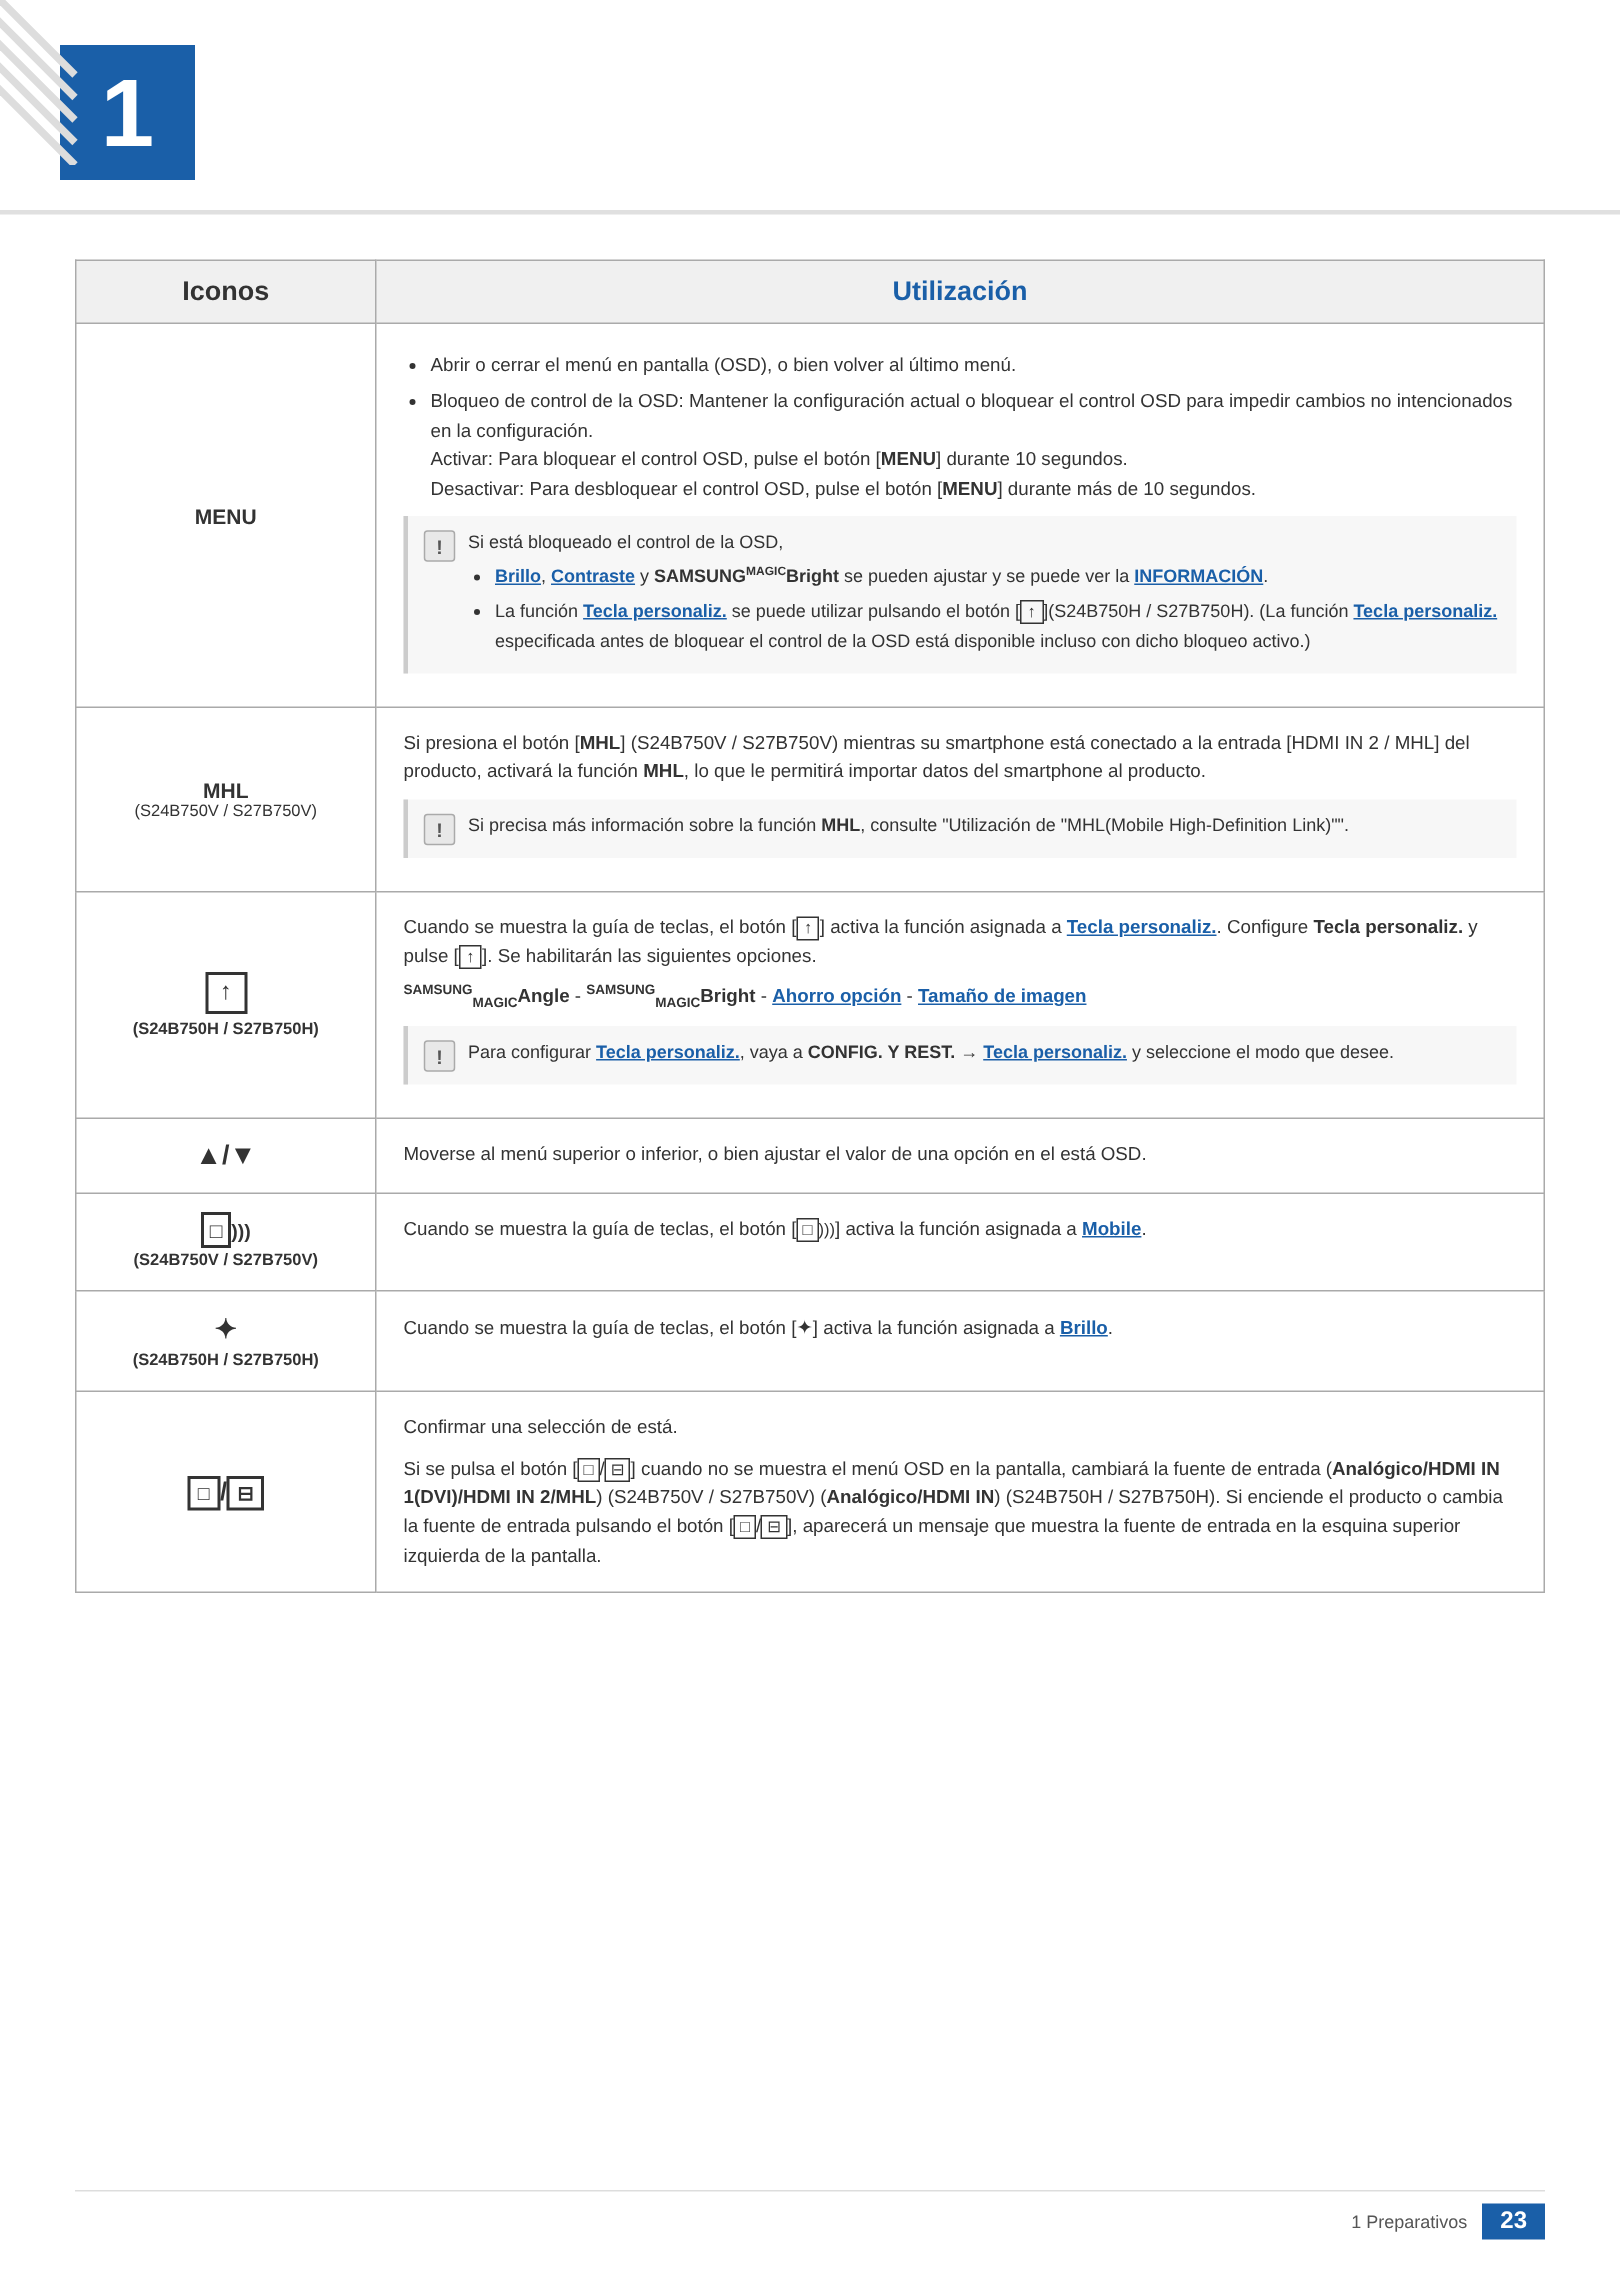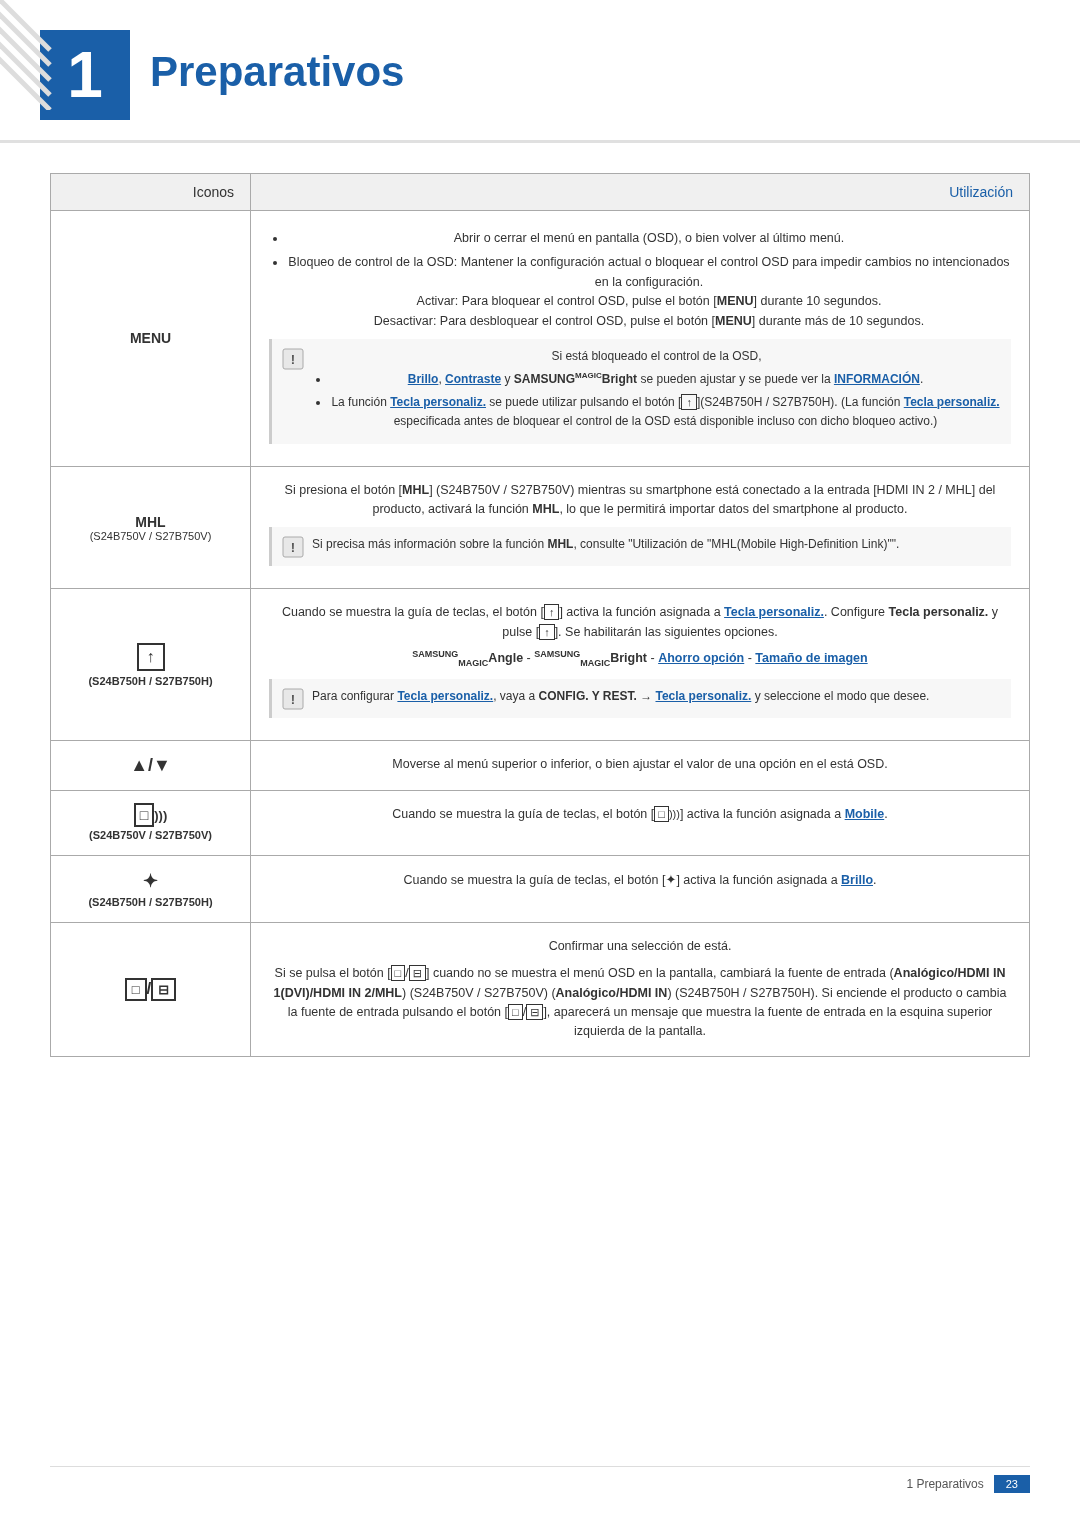--- a/index.html
+++ b/index.html
@@ -49,23 +49,23 @@
     
     table.main-table {
       width: 100%;
       border-collapse: collapse;
       border: 1.5px solid #aaa;
     }
     table.main-table th {
       background: #f0f0f0;
       border: 1.5px solid #aaa;
       padding: 10px 16px;
-      text-align: right;
-      font-weight: normal;
-      font-size: 14px;
+      text-align: center;
+      font-weight: bold;
+      font-size: 18px;
     }
     table.main-table th.col-iconos {
       color: #333;
       width: 200px;
     }
     table.main-table th.col-descripcion {
       color: #1a5fa8;
     }
     table.main-table td {
       border: 1.5px solid #aaa;
@@ -75,21 +75,20 @@
     table.main-table td.icon-cell {
       text-align: center;
       font-weight: bold;
       font-size: 13px;
       vertical-align: middle;
     }
     table.main-table td.desc-cell {
       vertical-align: top;
       font-size: 12.5px;
       line-height: 1.55;
-      text-align: center;
     }
 
     
     .note-box {
       display: flex;
       align-items: flex-start;
       background: #f7f7f7;
       border-left: 3px solid #ccc;
       padding: 8px 10px;
       margin: 8px 0;
@@ -141,22 +140,22 @@
     }
     .footer-right {
       display: flex;
       align-items: center;
       gap: 10px;
     }
     .page-number-box {
       background: #1a5fa8;
       color: #fff;
       padding: 3px 12px;
-      font-weight: normal;
-      font-size: 11px;
+      font-weight: bold;
+      font-size: 16px;
     }
 
     
     .deco-svg {
       position: absolute;
       top: 0;
       left: 0;
     }
     .icon-triangle {
       font-size: 16px;
@@ -168,21 +167,20 @@
 <svg class="deco-svg" width="60" height="110" viewBox="0 0 60 110">
   <line x1="-10" y1="20" x2="50" y2="80" stroke="#ddd" stroke-width="5"></line>
   <line x1="-10" y1="35" x2="50" y2="95" stroke="#ddd" stroke-width="5"></line>
   <line x1="-10" y1="50" x2="50" y2="110" stroke="#ddd" stroke-width="5"></line>
   <line x1="-10" y1="5" x2="50" y2="65" stroke="#ddd" stroke-width="5"></line>
   <line x1="-10" y1="-10" x2="50" y2="50" stroke="#ddd" stroke-width="5"></line>
 </svg>
 
 <div class="page-header">
   <div class="chapter-number-block">1</div>
-  <div class="chapter-title">Preparativos</div>
 </div>
 
 <div class="main-content">
   <table class="main-table">
     <thead>
       <tr>
         <th class="col-iconos">Iconos</th>
         <th class="col-descripcion">Utilización</th>
       </tr>
     </thead>

